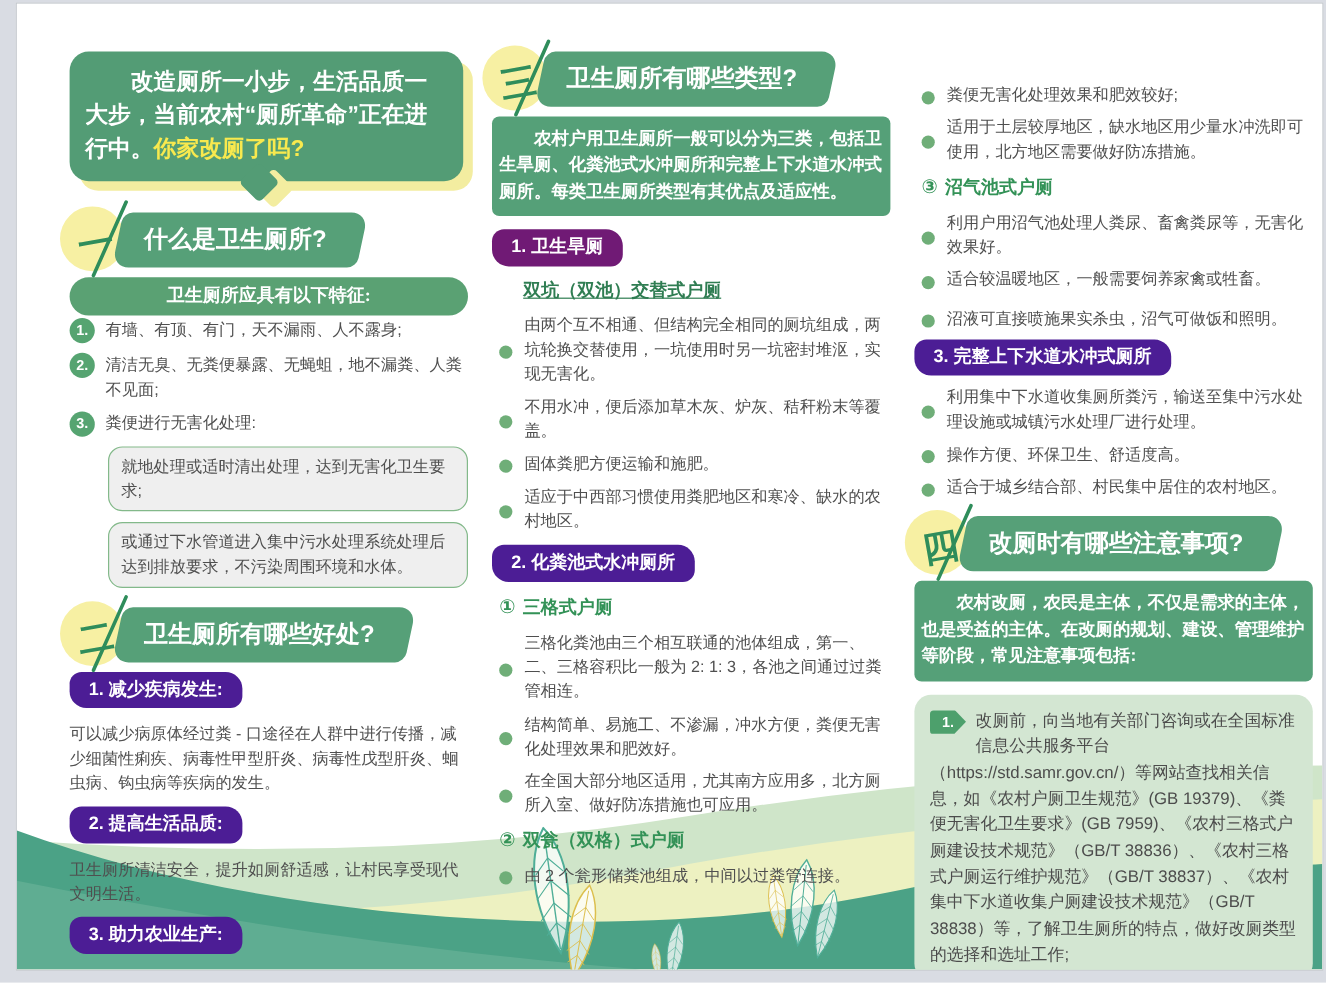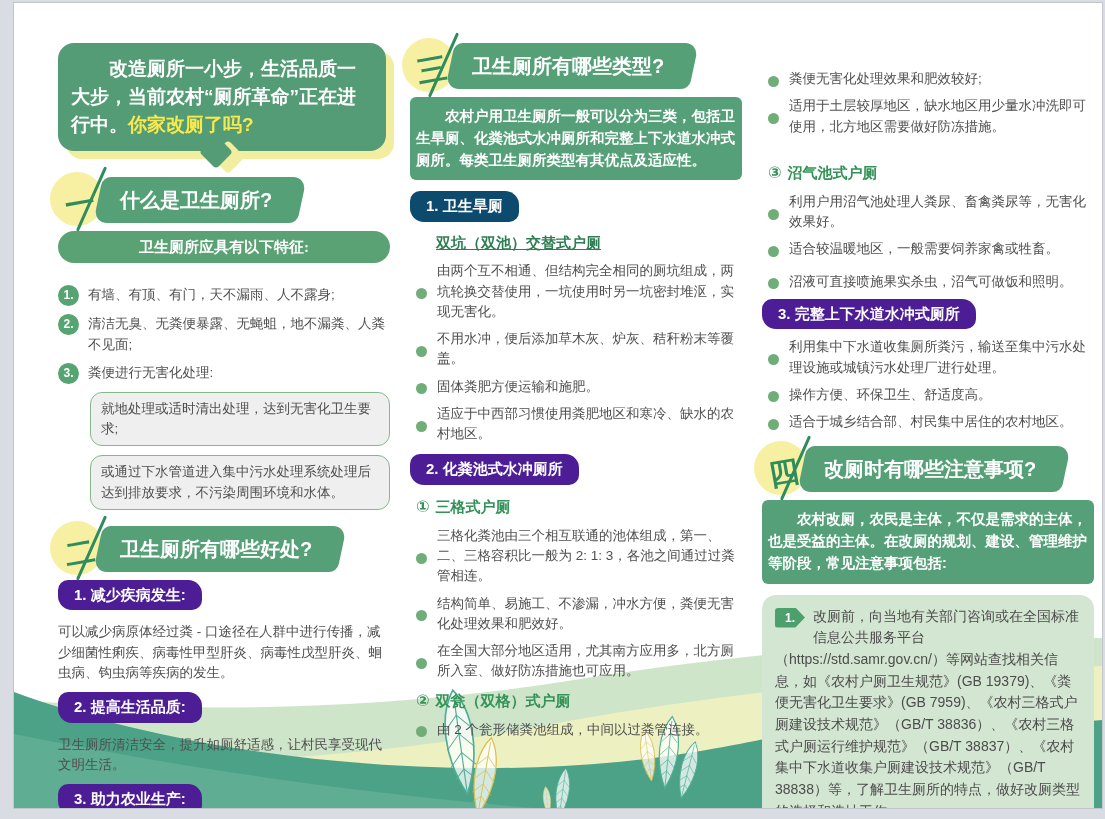--- a/index.html
+++ b/index.html
@@ -20,23 +20,23 @@
   .bubble p{margin:0;color:#fff;font-size:19px;font-weight:bold;line-height:1.47;text-indent:2em;}
   .hl{color:#f8e94e;}
   
   .sechead{position:relative;height:44px;margin:0 0 10px 0;}
   .circ{position:absolute;left:-8px;top:-5px;width:54px;height:54px;border-radius:50%;background:#f7f0a3;}
   .num{position:absolute;left:-2px;top:4px;width:48px;text-align:center;font-size:30px;font-weight:bold;color:#2f8d5b;transform:rotate(-10deg);font-family:"DejaVu Serif","Liberation Serif",serif;}
   .slash{position:absolute;left:32px;top:-13px;width:3px;height:70px;background:#2f8d5b;border-radius:2px;transform:rotate(24deg);}
   .ban{position:relative;margin-left:40px;display:inline-block;background:#56a078;border-radius:8px 14px 8px 14px;padding:8px 30px 8px 22px;transform:skewX(-12deg);}
   .ban span{display:inline-block;transform:skewX(12deg);color:#fff;font-size:20px;font-weight:bold;white-space:nowrap;}
   
-  .pillfull{background:#5aa173;color:#fff;font-weight:bold;text-align:center;font-size:15px;border-radius:16px;padding:5px 8px;margin:4px 0 22px;font-family:Liberation Serif, serif;}
+  .pillfull{background:#5aa173;color:#fff;font-weight:bold;text-align:center;font-size:15px;border-radius:16px;padding:5px 8px;margin:4px 0 2px;font-family:Liberation Serif, serif;}
   .pill{display:inline-block;background:#4c1d95;color:#fff;font-weight:bold;font-size:15px;border-radius:10px 14px 10px 14px;padding:4px 16px;margin:0 0 8px;}
-  .pill.light{background:#0c4a6e;}
+  .pill.light{background:#701a75;}
   
   .itm{display:flex;gap:9px;margin-bottom:8px;}
   .badge{flex:0 0 auto;width:21px;height:21px;border-radius:50%;background:#56a471;color:#fff;font-size:12px;font-weight:bold;text-align:center;line-height:21px;}
   
   .graybox{background:#efefef;border:1.5px solid #83b98a;border-radius:12px;padding:6px 10px;margin:2px 0 9px 32px;}
   
   .benefit p{margin:4px 0 9px;}
   
   .introbox{background:#55a078;border-radius:6px;padding:9px 6px;margin:0 0 11px;}
   .introbox p{margin:0;color:#fff;font-weight:bold;font-size:14.5px;line-height:1.5;text-indent:2em;}
@@ -196,21 +196,21 @@
             <span>由 2 个瓮形储粪池组成，中间以过粪管连接。</span>
           </div>
       </div>
 
       <div class="col col3">
 
         <div class="b">
             <span class="dot"></span>
             <span>粪便无害化处理效果和肥效较好;</span>
           </div>
-        <div class="b" style="margin-bottom:24px;">
+        <div class="b" style="margin-bottom:8px;">
             <span class="dot"></span>
             <span>适用于土层较厚地区，缺水地区用少量水冲洗即可使用，北方地区需要做好防冻措施。</span>
           </div>
 
         <div class="circhead">
           <span class="cnum">③</span>
           <span>沼气池式户厕</span>
         </div>
         <div class="b">
             <span class="dot"></span>

